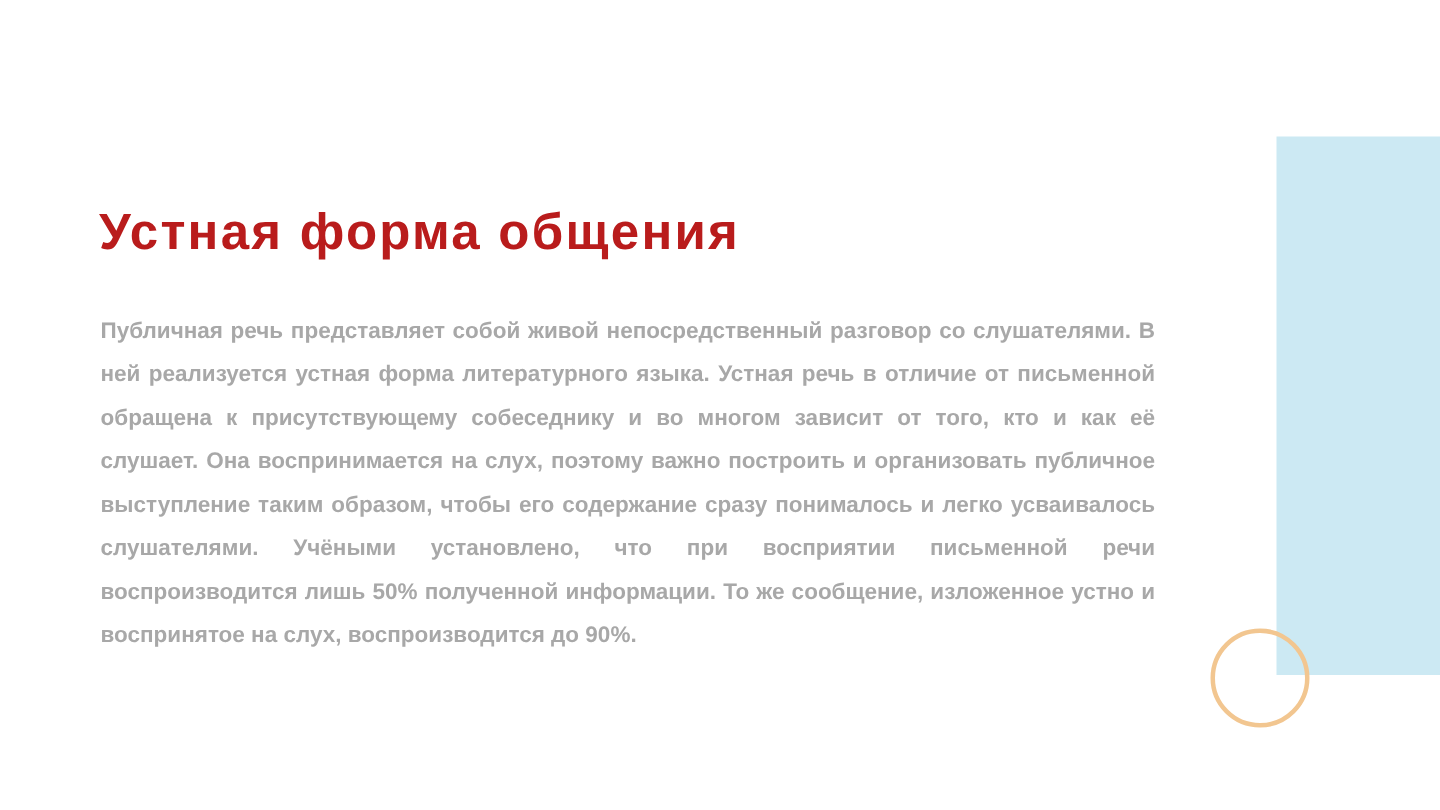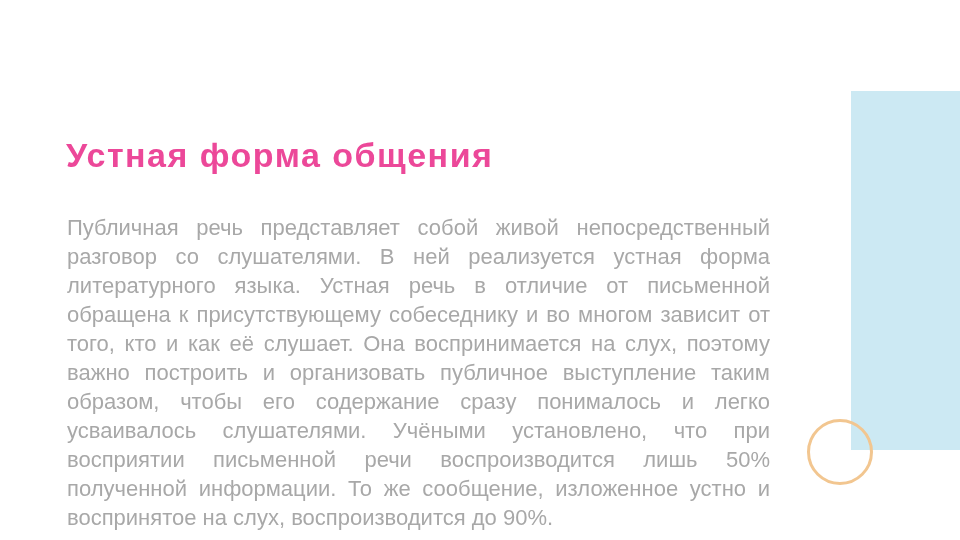--- a/index.html
+++ b/index.html
@@ -49,35 +49,35 @@
     letter-spacing: 1.5px;
     color: #333c42;
     z-index: 3;
     white-space: nowrap;
   }
   .slide-body {
     position: absolute;
     left: 67px;
     top: 191px;
     width: 703px;
-    font-size: 22px;
+    font-size: 15px;
     line-height: 29px;
-    font-weight: 400;
+    font-weight: 700;
     color: #a8a8a8;
     text-align: justify;
     hyphens: none;
     z-index: 3;
   }
 </style>
 </head>
 <body>
 
 <div class="slide" style="background: rgb(255, 255, 255);">
 
   <div class="accent-rect" style="background: rgb(204, 233, 243);"></div>
 
   <div class="accent-circle" style="border-color: rgb(242, 198, 144);"></div>
 
-  <h1 class="slide-title" style="color: #ec4899;">Устная форма общения</h1>
+  <h1 class="slide-title" style="color: #b91c1c;">Устная форма общения</h1>
 
   <p class="slide-body" style="color: rgb(168, 168, 168);">Публичная речь представляет собой живой непосредственный разговор со слушателями. В ней реализуется устная форма литературного языка. Устная речь в отличие от письменной обращена к присутствующему собеседнику и во многом зависит от того, кто и как её слушает. Она воспринимается на слух, поэтому важно построить и организовать публичное выступление таким образом, чтобы его содержание сразу понималось и легко усваивалось слушателями. Учёными установлено, что при восприятии письменной речи воспроизводится лишь 50% полученной информации. То же сообщение, изложенное устно и воспринятое на слух, воспроизводится до 90%.</p>
 
 </div>
 
 </body></html>

